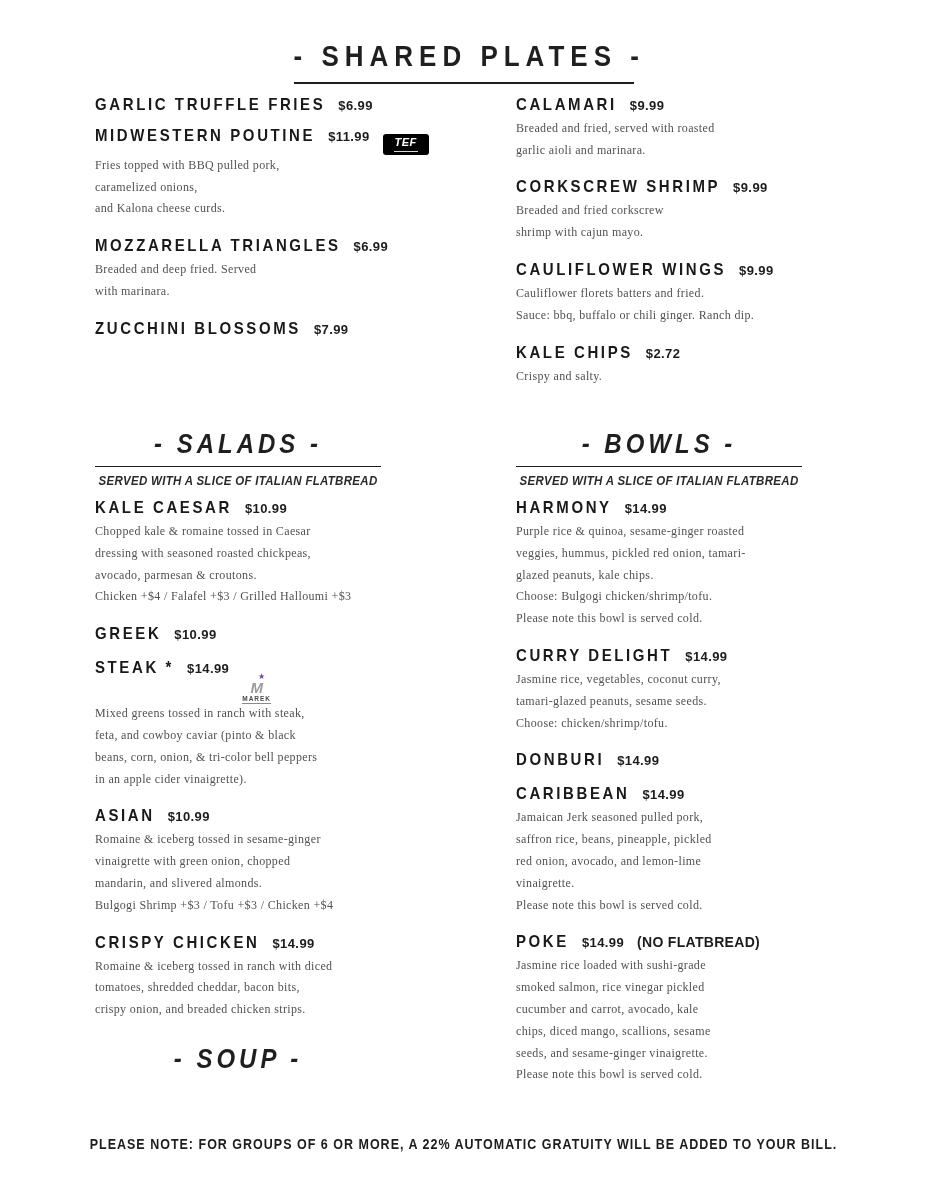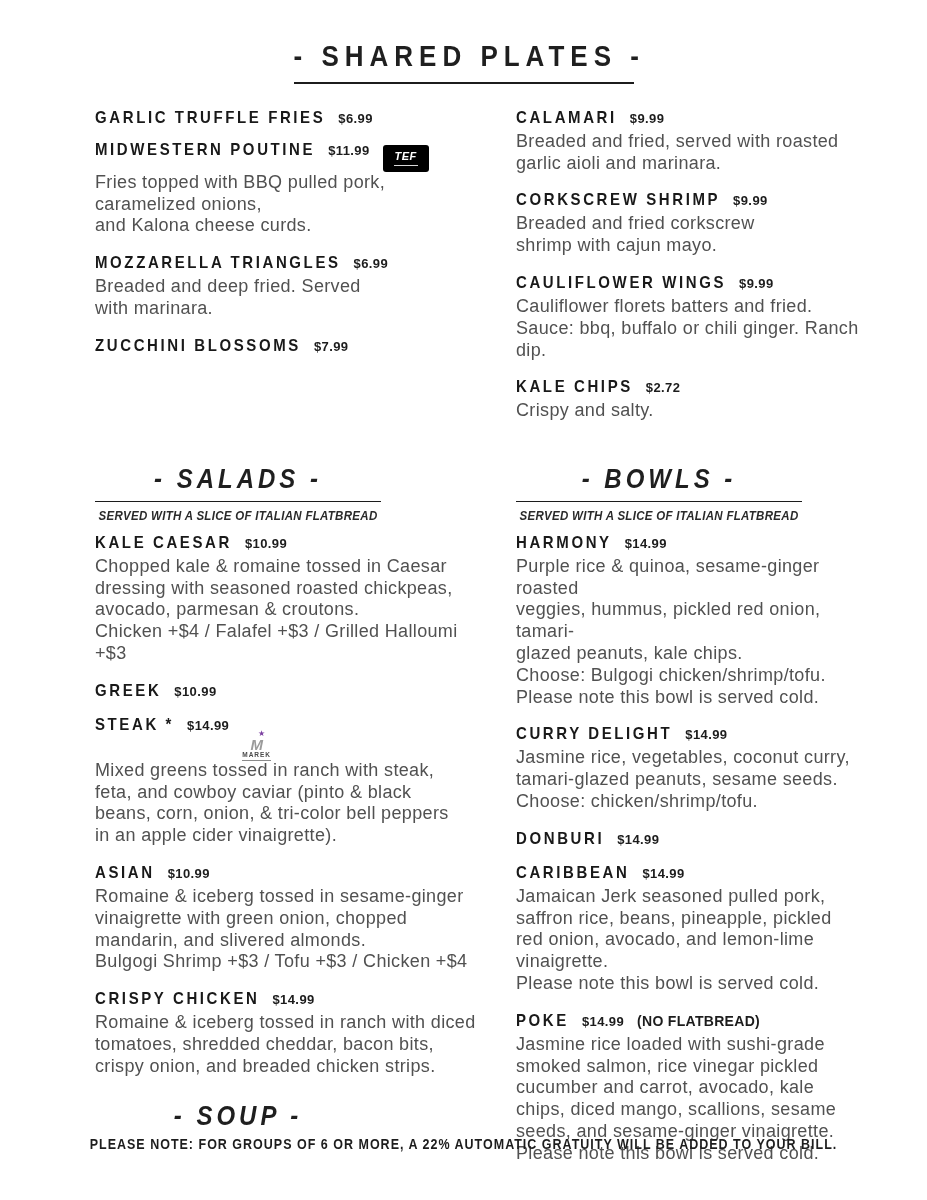--- a/index.html
+++ b/index.html
@@ -3,21 +3,21 @@
 <meta charset="utf-8">
 <style>
   html,body{margin:0;padding:0;background:#ffffff;}
   body{
     width:927px;height:1200px;position:relative;overflow:hidden;
     font-family:"Liberation Sans",sans-serif;color:#515151;
   }
   .page{padding:44px 0 0 0;}
 
   
-  .main-title-block{width:340px;margin:0 auto 25px auto;text-align:center;}
+  .main-title-block{width:340px;margin:0 auto 12px auto;text-align:center;}
   .section-title{
     display:block;font-weight:700;color:#1f1f1f;letter-spacing:6px;
     font-size:26px;line-height:1.15;transform:scaleY(1.12);transform-origin:center bottom;
     white-space:nowrap;
   }
   .title-rule{border:0;border-top:2px solid #1c1c1c;margin:8px 0 0 0;}
 
   .col-header{width:286px;text-align:center;margin:0 0 12px 0;font-style:italic;}
   .col-header .section-title{font-size:24px;letter-spacing:4px;}
   .col-header .title-rule{border-top:1.5px solid #1c1c1c;margin-top:6px;}
@@ -39,28 +39,28 @@
   .item-head{display:flex;align-items:baseline;gap:13px;}
   .item-name{
     font-weight:700;font-size:15px;letter-spacing:2.6px;color:#191919;
     white-space:nowrap;transform:scaleY(1.1);transform-origin:left bottom;
   }
   .item-price{
     font-weight:600;font-size:13px;letter-spacing:0.4px;color:#1c1c1c;white-space:nowrap;
   }
   .item-note{font-weight:600;font-size:14px;letter-spacing:0.3px;color:#1c1c1c;white-space:nowrap;}
   .item-desc{
-    font-size:18px;line-height:21.8px;letter-spacing:0.35px;
-    white-space:pre-line;margin-top:5px;color:#515151;
+    font-size:12px;line-height:21.8px;letter-spacing:0.35px;
+    white-space:pre-line;margin-top:5px;color:#515151;font-family:Liberation Serif, serif;
   }
 
   
   .tef-badge{
     display:inline-flex;flex-direction:column;align-items:center;justify-content:center;
-    background:#000;color:#fff;border-radius:3px;width:46px;height:27px;
+    background:#000;color:#fff;border-radius:3px;width:46px;height:21px;
     position:relative;top:5px;flex:0 0 auto;text-align:right;
   }
   .tef-text{font-style:italic;font-weight:700;font-size:11px;letter-spacing:0.5px;line-height:1;}
   .tef-sub{width:24px;border-top:1px solid rgba(255,255,255,.85);margin-top:3px;}
 
   .marek-badge{
     display:inline-flex;flex-direction:column;align-items:center;line-height:1;
     position:relative;top:6px;flex:0 0 auto;
   }
   .marek-star{font-size:8px;color:#7b3fa0;line-height:1;margin-left:10px;}

